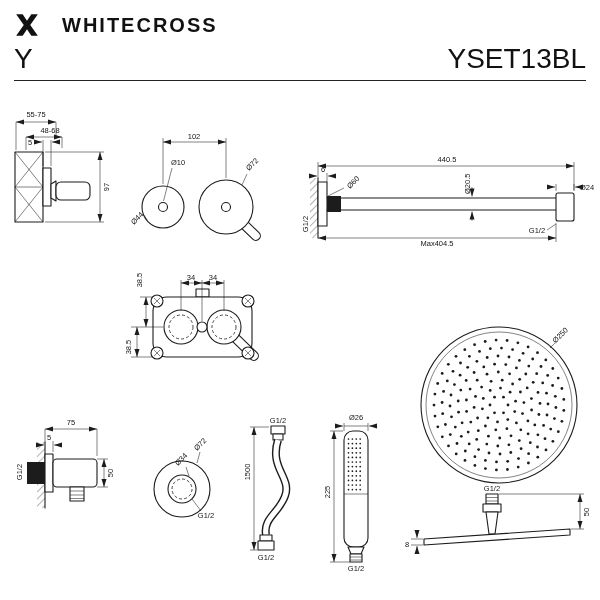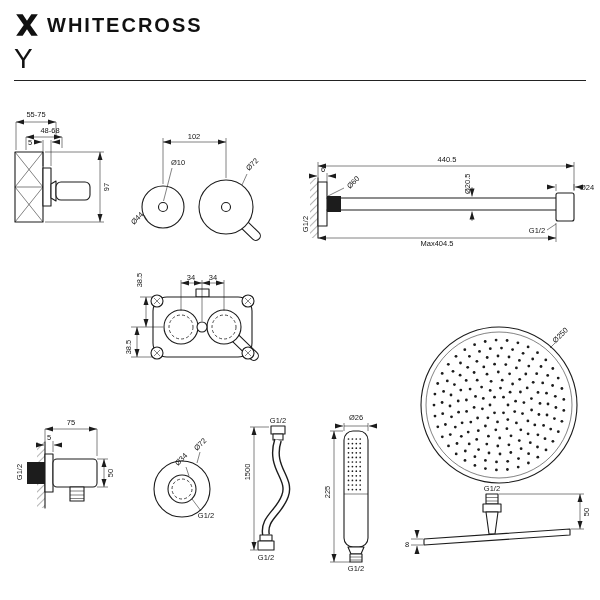--- a/index.html
+++ b/index.html
@@ -1,19 +1,19 @@
 <!DOCTYPE html>
 <html><head>
 <meta charset="utf-8">
 <style>
   * { margin:0; padding:0; box-sizing:border-box; }
   html,body { width:600px; height:600px; background:#fff; color:#111;
               font-family:"Liberation Sans", sans-serif; overflow:hidden; }
   header { height:90px; padding:12px 14px 0; }
-  .logo-row { display:flex; align-items:center; gap:7px; }
+  .logo-row { display:flex; align-items:center; gap:22px; }
   .logo-mark { width:26px; height:26px; display:block; }
   .brand { font-size:20px; font-weight:700; letter-spacing:2px; }
   .title-row { display:flex; justify-content:space-between; align-items:flex-end;
                margin-top:6px; padding-bottom:6px; border-bottom:1px solid #222; }
   .series, .model { font-size:28px; line-height:30px; }
   svg.sheet { display:block; }
   .ln  { fill:none; stroke:#1c1c1c; stroke-width:1.1; stroke-linejoin:round; stroke-linecap:round; }
   .lnw { fill:#fff; stroke:#1c1c1c; stroke-width:1.1; stroke-linejoin:round; }
   .dm  { fill:none; stroke:#1c1c1c; stroke-width:0.55; }
   .dsh { fill:none; stroke:#1c1c1c; stroke-width:0.8; stroke-dasharray:3 2.2; }
@@ -28,20 +28,21 @@
 
 <header>
   <div class="logo-row">
     <svg class="logo-mark" viewBox="0 0 24 24">
       <path d="M2 2 L8 2 L12 8 L16 2 L22 2 L15 12 L22 22 L16 22 L12 16 L8 22 L2 22 L9 12 Z" fill="#111"></path>
     </svg>
     <span class="brand">WHITECROSS</span>
   </div>
   <div class="title-row">
     <span class="series">Y</span>
+    <span class="model">YSET13BL</span>
   </div>
 </header>
 
 <svg class="sheet" width="600" height="505" viewBox="0 0 600 505">
   <defs>
     <marker id="mE" markerWidth="9" markerHeight="6" refX="8.5" refY="3" orient="auto" markerUnits="userSpaceOnUse">
       <path d="M0.5,0.5 L8.5,3 L0.5,5.5 Z" fill="#1c1c1c"></path>
     </marker>
     <marker id="mS" markerWidth="9" markerHeight="6" refX="0.5" refY="3" orient="auto" markerUnits="userSpaceOnUse">
       <path d="M8.5,0.5 L0.5,3 L8.5,5.5 Z" fill="#1c1c1c"></path>

